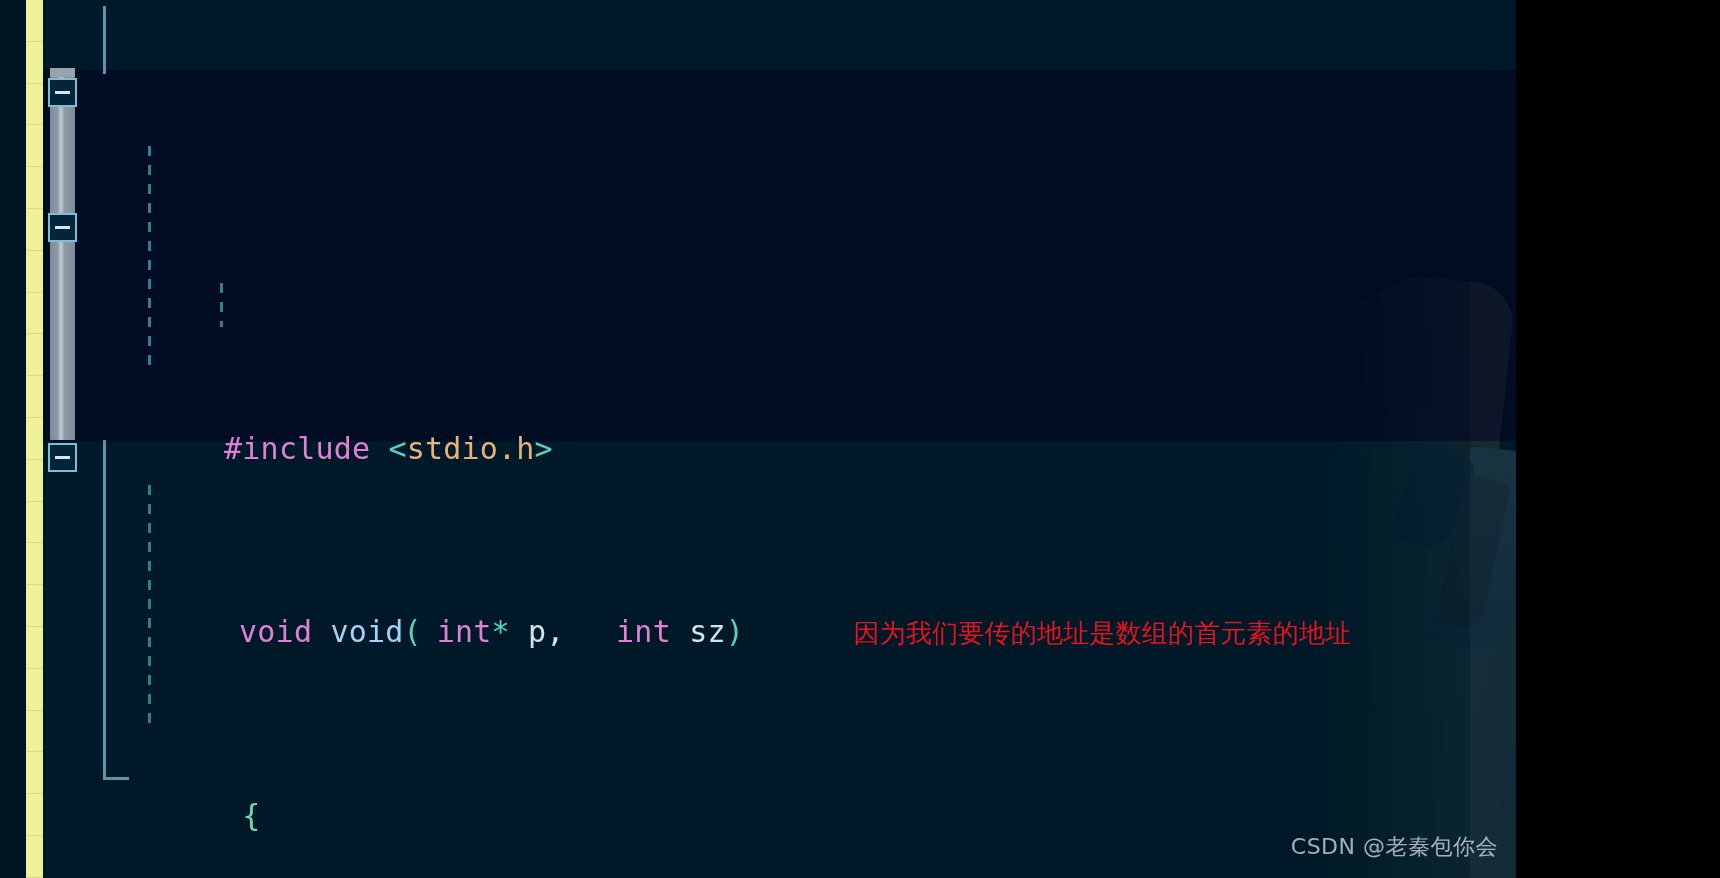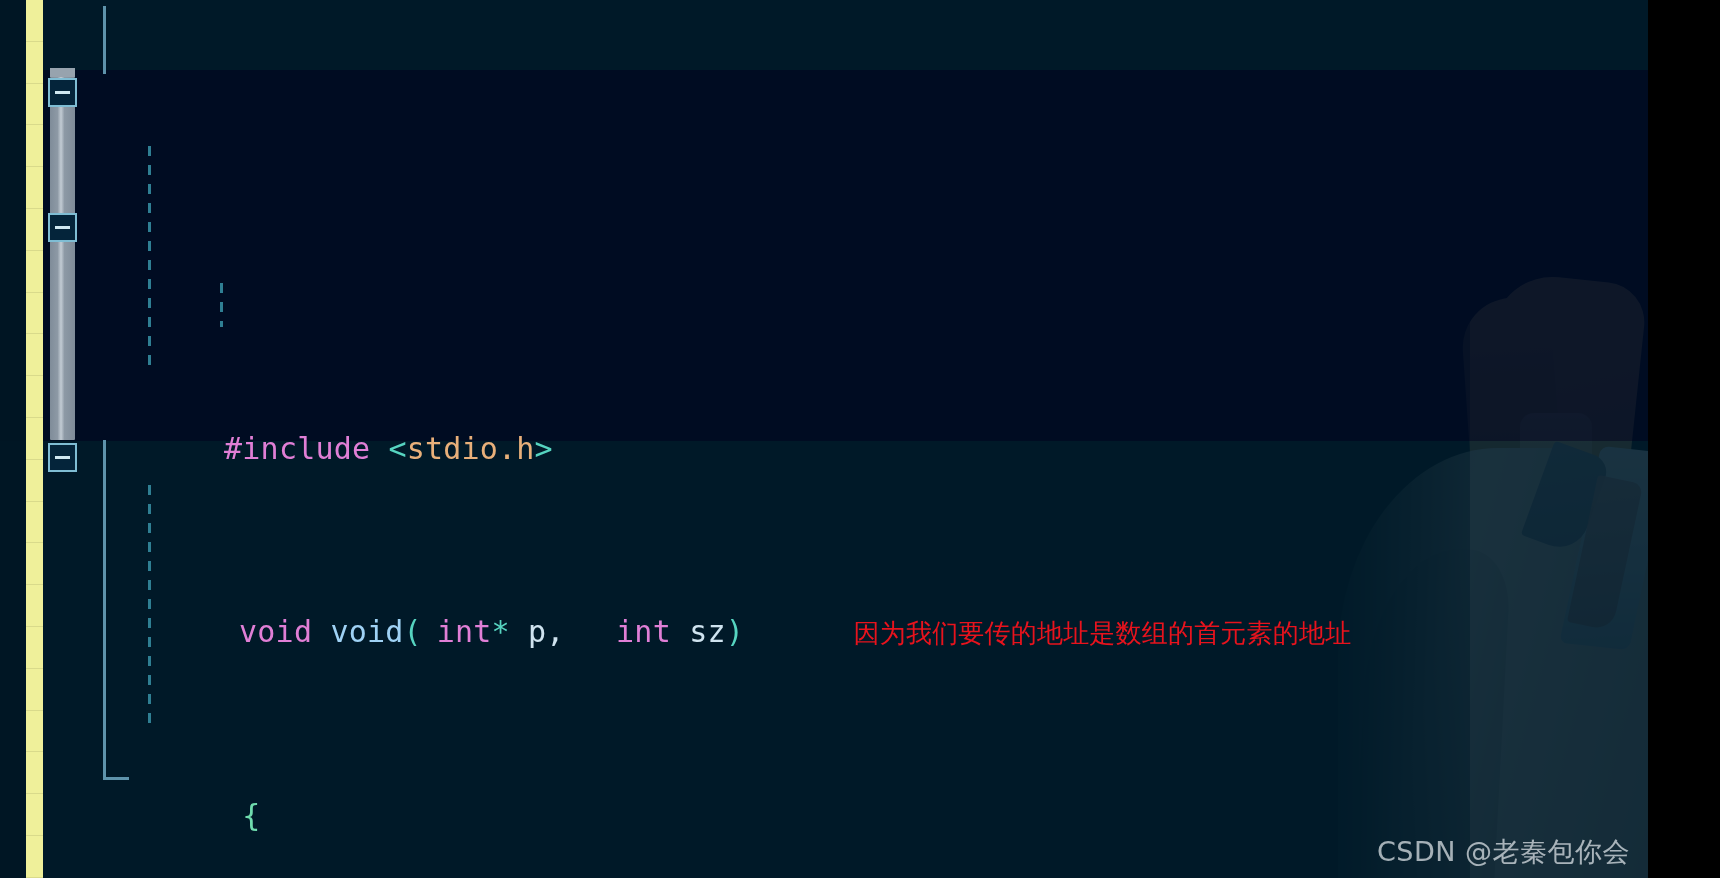--- a/index.html
+++ b/index.html
@@ -1,20 +1,20 @@
 <!DOCTYPE html>
 <html><head>
 <meta charset="utf-8">
 <style>
   html,body{margin:0;padding:0;background:#000;}
   body{font-family:"DejaVu Sans Mono",monospace;}
 
   #shot{
     position:relative;
-    width:1648px;height:878px;
+    width:1516px;height:878px;
     overflow:hidden;
     background:#001b2b;
   }
 
   
   #wallpaper{
     position:absolute; inset:0;
     background:#001724;
     overflow:hidden;
   }
@@ -188,24 +188,24 @@
 
   
   .note-red{
     color:#e8131d;
     font-family:"DejaVu Sans","Liberation Sans",sans-serif;
     font-size:26px;
   }
 
   
   #watermark{
-    position:absolute; right:18px; bottom:8px;
+    position:absolute; right:18px; bottom:16px;
     color:rgba(226,232,236,.72);
     font-family:"DejaVu Sans","Liberation Sans",sans-serif;
-    font-size:27px;
+    font-size:22px;
     letter-spacing:.5px;
     z-index:20;
   }
 </style>
 </head>
 <body>
 
 <div id="shot">
 
   <div id="wallpaper">

